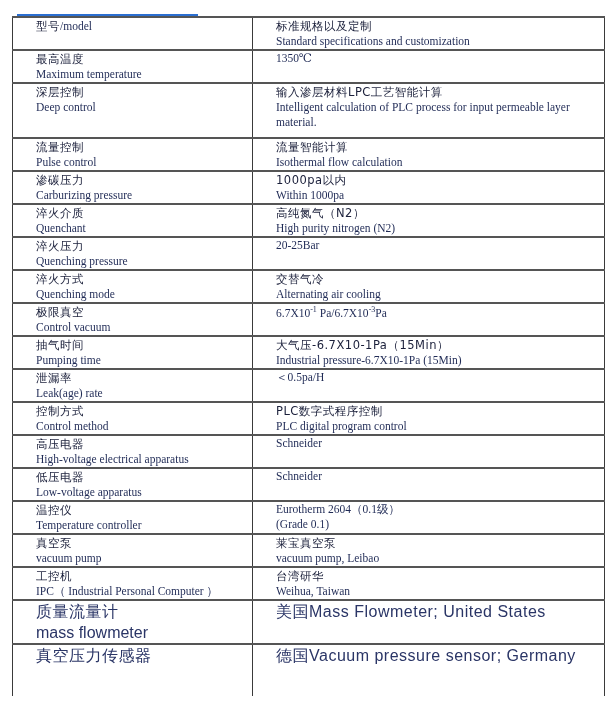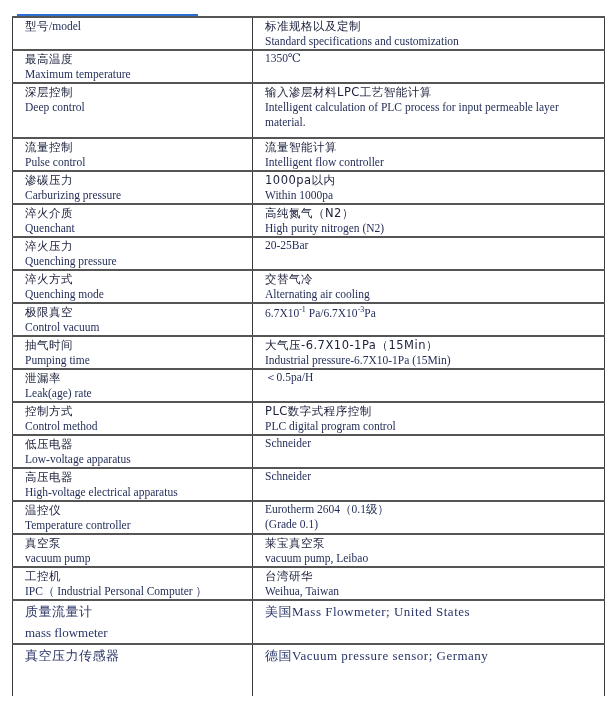--- a/index.html
+++ b/index.html
@@ -28,21 +28,21 @@
       left: 12px;
       top: 16px;
       width: 592px;
       border-collapse: collapse;
       table-layout: fixed;
     }
     .spec-table td {
       border: 1px solid #3a3a3a;
       border-top: 2px solid #555555;
       vertical-align: top;
-      padding: 0 12px;
+      padding: 0 23px;
       font-size: 11.5px;
       line-height: 15px;
       overflow: hidden;
     }
     .spec-table col.c1 { width: 240px; }
     .spec-table col.c2 { width: 352px; }
     .zh {
       display: block;
       font-family: "DejaVu Sans", sans-serif;
       font-size: 11.5px;
@@ -50,22 +50,22 @@
       color: #1a1f3a;
       letter-spacing: 0.5px;
     }
     .en {
       display: block;
       font-size: 11.5px;
       line-height: 15px;
       color: #1f2a55;
     }
     .sans-row .zh, .sans-row .en {
-      font-family: Liberation Serif, serif;
-      font-size: 13px;
+      font-family: Liberation Sans, sans-serif;
+      font-size: 16px;
       line-height: 21px;
       color: #2a3566;
     }
     sup { font-size: 8px; line-height: 0; }
   </style>
 </head>
 <body>
 
 <div class="accent-bar"></div>
 
@@ -107,21 +107,21 @@
         </td>
     </tr>
 
     <tr style="height:31px">
       <td>
           <span class="zh">流量控制</span>
           <span class="en">Pulse control</span>
         </td>
       <td>
           <span class="zh">流量智能计算</span>
-          <span class="en">Intelligent flow controller</span>
+          <span class="en">Isothermal flow calculation</span>
         </td>
     </tr>
 
     <tr style="height:32px">
       <td>
           <span class="zh">渗碳压力</span>
           <span class="en">Carburizing pressure</span>
         </td>
       <td>
           <span class="zh">1000pa以内</span>
@@ -200,35 +200,35 @@
       <td>
           <span class="zh">控制方式</span>
           <span class="en">Control method</span>
         </td>
       <td>
           <span class="zh">PLC数字式程序控制</span>
           <span class="en">PLC digital program control</span>
         </td>
     </tr>
 
+    <tr style="height:32px">
+      <td>
+          <span class="zh">高压电器</span>
+          <span class="en">High-voltage electrical apparatus</span>
+        </td>
+      <td>
+          <span class="en">Schneider</span>
+          <span class="en"></span>
+        </td>
+    </tr>
+
     <tr style="height:31px">
       <td>
           <span class="zh">低压电器</span>
           <span class="en">Low-voltage apparatus</span>
-        </td>
-      <td>
-          <span class="en">Schneider</span>
-          <span class="en"></span>
-        </td>
-    </tr>
-
-    <tr style="height:32px">
-      <td>
-          <span class="zh">高压电器</span>
-          <span class="en">High-voltage electrical apparatus</span>
         </td>
       <td>
           <span class="en">Schneider</span>
           <span class="en"></span>
         </td>
     </tr>
 
     <tr style="height:31px">
       <td>
           <span class="zh">温控仪</span>

